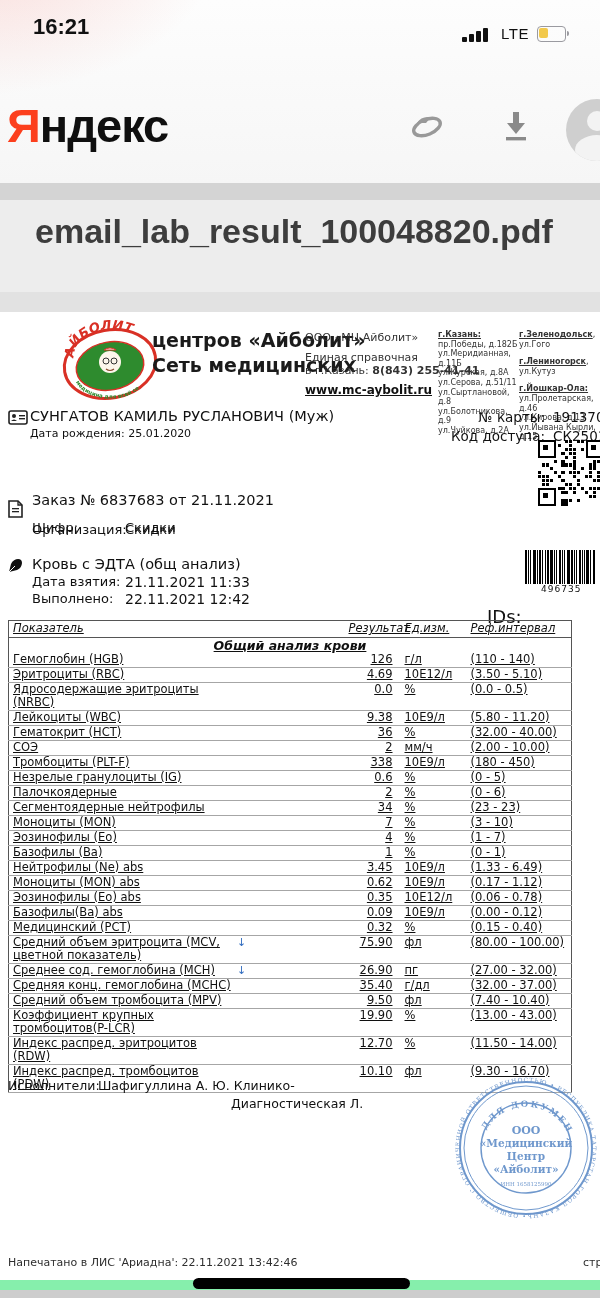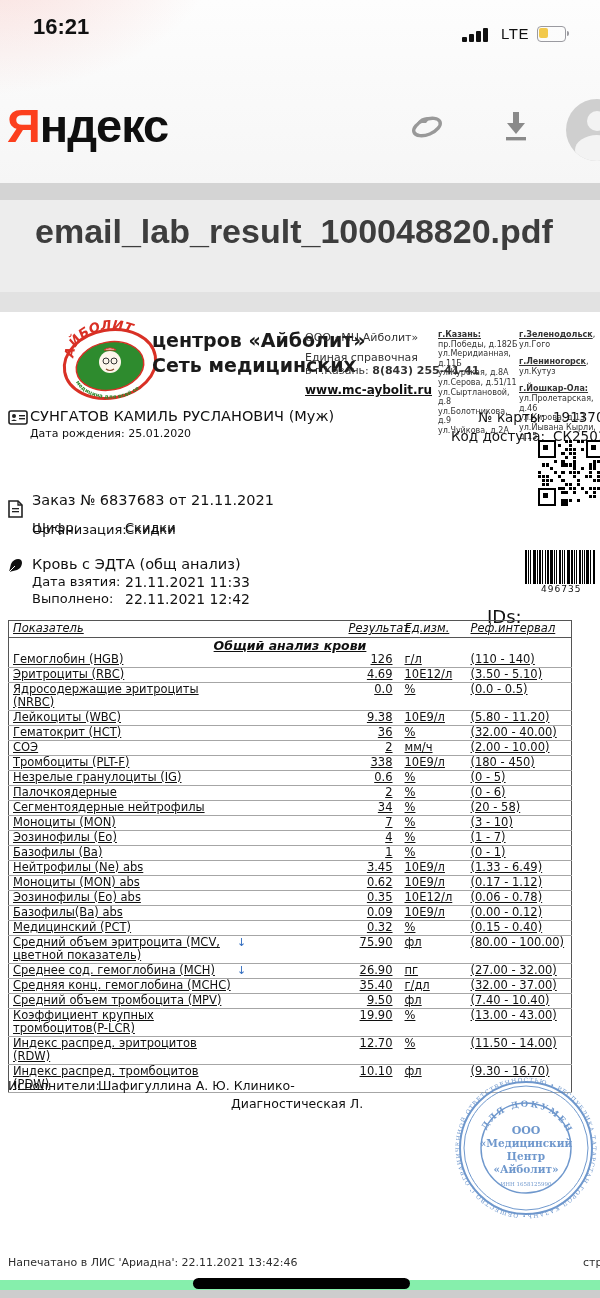--- a/index.html
+++ b/index.html
@@ -443,21 +443,21 @@
           <tr class="data">
         <td class="nm-cell"><span class="nm">Палочкоядерные</span></td>
         <td class="res">2</td>
         <td class="unit">%</td>
         <td class="ref">(0 - 6)</td>
       </tr>
           <tr class="data">
         <td class="nm-cell"><span class="nm">Сегментоядерные нейтрофилы</span></td>
         <td class="res">34</td>
         <td class="unit">%</td>
-        <td class="ref">(20 - 58)</td>
+        <td class="ref">(23 - 23)</td>
       </tr>
           <tr class="data">
         <td class="nm-cell"><span class="nm">Моноциты (MON)</span></td>
         <td class="res">7</td>
         <td class="unit">%</td>
         <td class="ref">(3 - 10)</td>
       </tr>
           <tr class="data">
         <td class="nm-cell"><span class="nm">Эозинофилы (Eo)</span></td>
         <td class="res">4</td>

